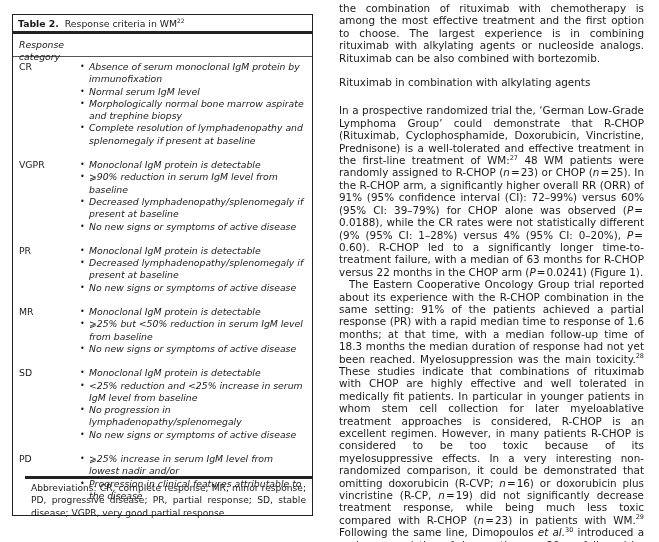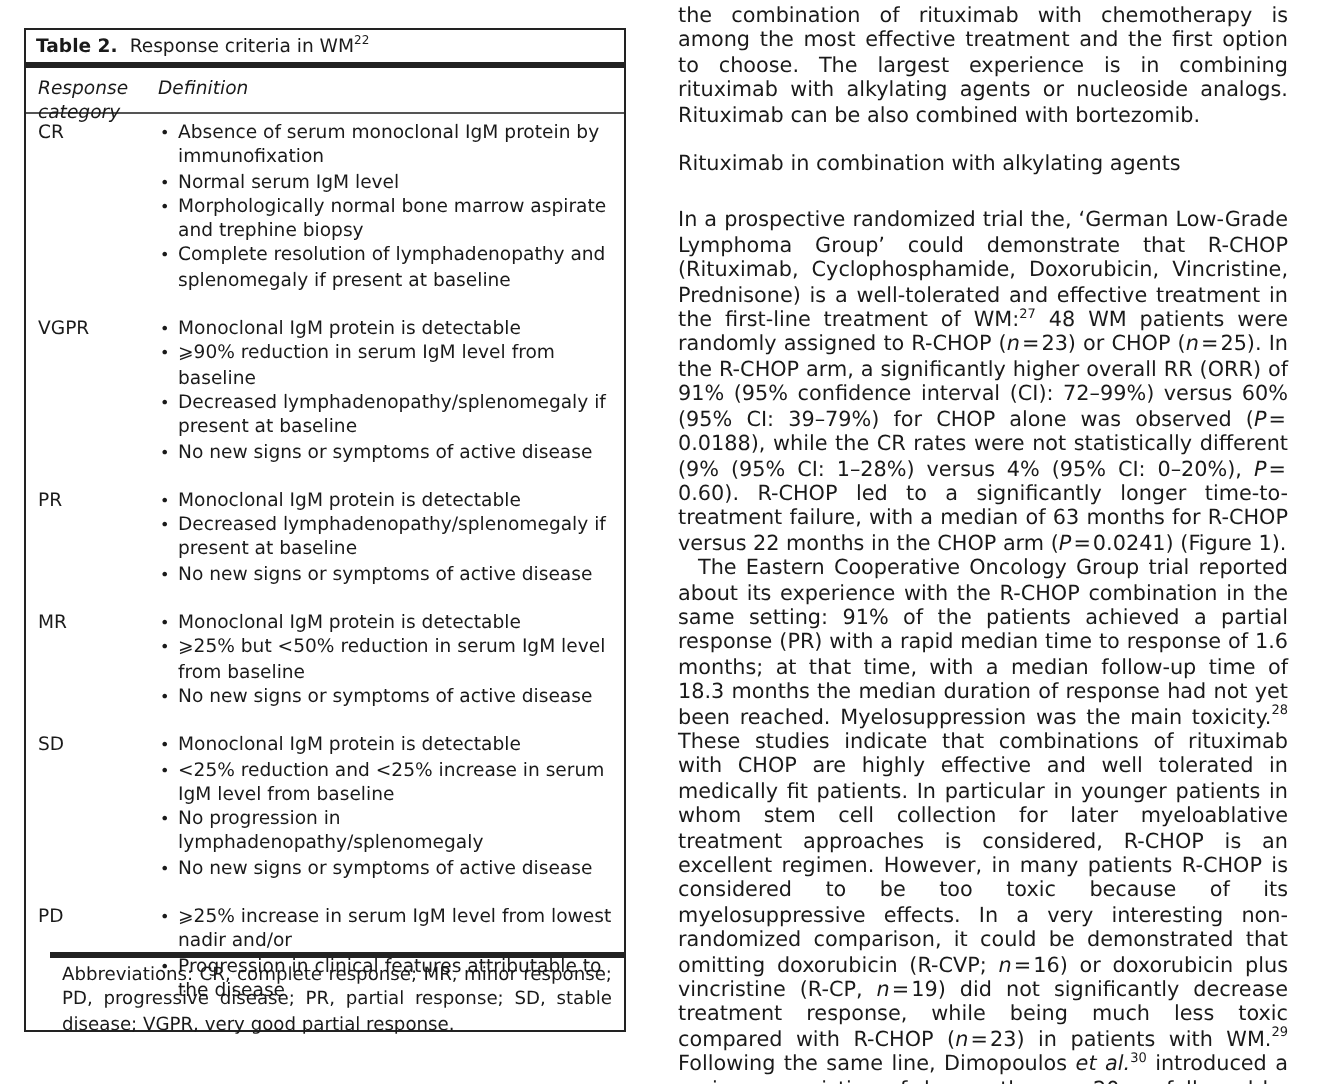--- a/index.html
+++ b/index.html
@@ -20,21 +20,21 @@
   .table-title sup { font-size: 6px; line-height: 0; }
   .table-head {
     display: flex; padding: 5px 0 4px 6px; border-bottom: 1px solid #555; font-style: italic;
     height: 23px; box-sizing: border-box;
   }
   .col-cat { width: 60px; flex: none; }
   .col-def { flex: 1; padding-right: 6px; }
   .rows { padding: 4px 0 0 6px; }
   .row { display: flex; margin-bottom: 12px; justify-content: center; }
   .row ul { list-style: none; margin: 0; padding: 0; }
-  .row li { position: relative; padding-left: 10px; }
+  .row li { position: relative; padding-left: 10px; font-style: italic; }
   .row li::before { content: "\2022"; position: absolute; left: 1px; top: 0; font-size: 8px; }
   .table-foot {
     position: absolute; left: 12px; right: 0; bottom: 0; height: 33px;
     border-top: 3px solid #222; padding: 3px 6px 0 6px;
     text-align: justify; font-size: 9.1px; line-height: 12.3px;
   }
   .body-col {
     position: absolute; left: 339px; top: 2px; width: 305px;
     font-size: 10.4px; line-height: 12.4px; text-align: justify;
   }
@@ -46,21 +46,20 @@
 </style>
 </head>
 <body>
 
 <div class="table-box">
   <div class="table-title">
     <span class="label">Table 2.</span><span>Response criteria in WM</span><sup>22</sup>
   </div>
   <div class="table-head">
     <div class="col-cat">Response category</div>
-    <div class="col-def">Definition</div>
   </div>
   <div class="rows" id="table-rows">
       <div class="row">
         <div class="col-cat">CR</div>
         <div class="col-def">
           <ul>
             <li>Absence of serum monoclonal IgM protein by immunofixation</li>
             <li>Normal serum IgM level</li>
             <li>Morphologically normal bone marrow aspirate and trephine biopsy</li>
             <li>Complete resolution of lymphadenopathy and splenomegaly if present at baseline</li>

